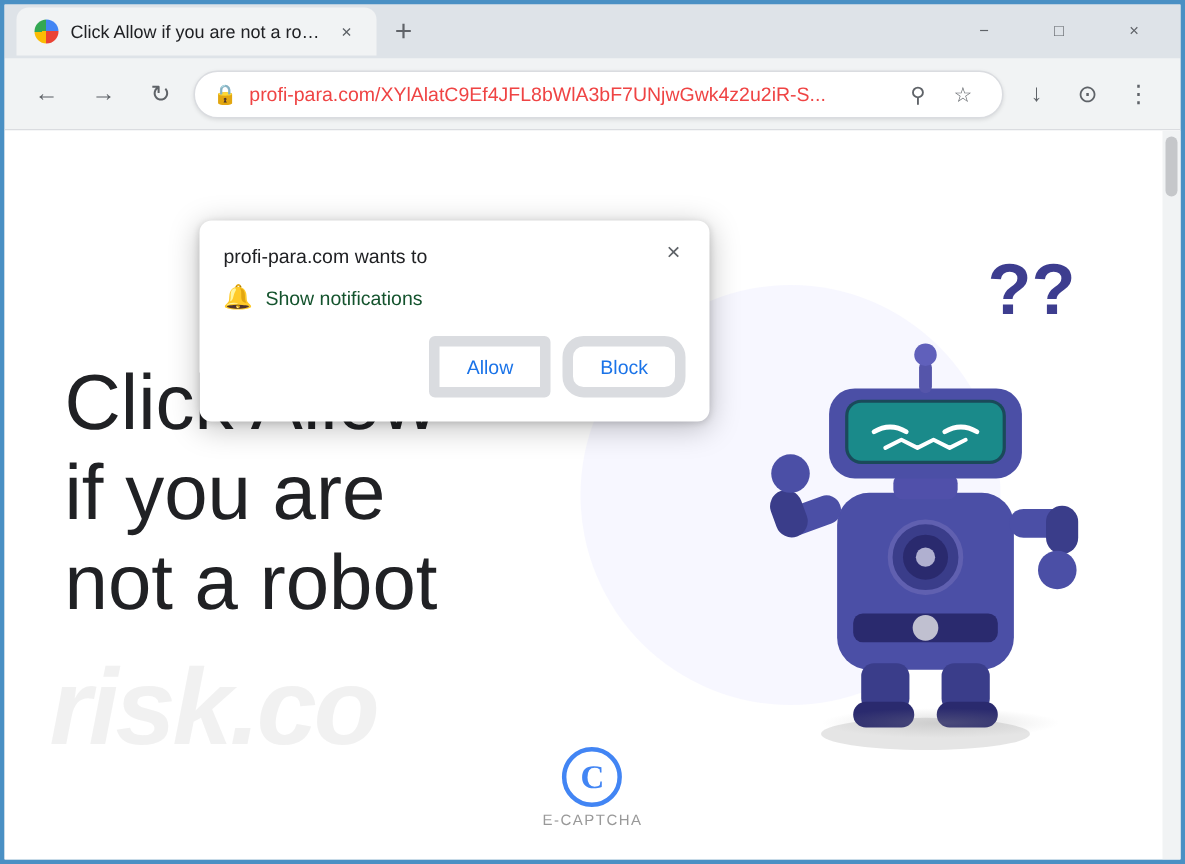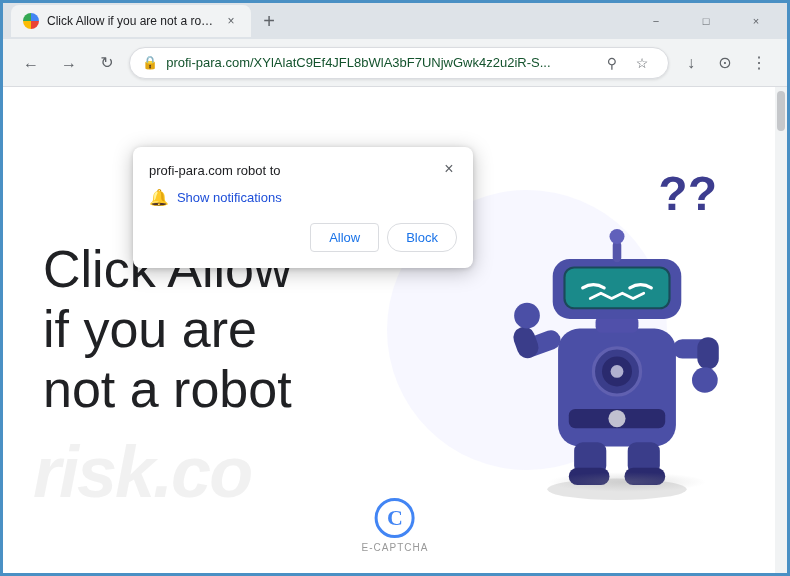--- a/index.html
+++ b/index.html
@@ -135,21 +135,21 @@
       border: 1px solid #dadce0;
       box-shadow: 0 1px 3px rgba(0,0,0,0.1);
     }
     .lock-icon {
       color: #5f6368;
       font-size: 13px;
     }
     .address-text {
       flex: 1;
       font-size: 13px;
-      color: #14532d;
+      color: #ef4444;
       overflow: hidden;
       text-overflow: ellipsis;
       white-space: nowrap;
     }
     .address-actions {
       display: flex;
       gap: 2px;
       align-items: center;
     }
     .addr-icon-btn {
@@ -333,31 +333,31 @@
       align-items: center;
       gap: 8px;
       margin-bottom: 16px;
     }
     .bell-icon {
       font-size: 16px;
       color: #5f6368;
     }
     .popup-notif-text {
       font-size: 13px;
-      color: #1d4ed8;
+      color: #14532d;
     }
     .popup-buttons {
       display: flex;
       justify-content: flex-end;
       gap: 8px;
     }
     .popup-btn {
       padding: 6px 18px;
       border-radius: 4px;
-      border: 1px solid #6d28d9;
+      border: 7px solid #6d28d9;
       font-size: 13px;
       cursor: pointer;
       font-weight: 500;
     }
     .popup-btn-allow {
       background: #fff;
       color: #1a73e8;
       border-color: #dadce0;
     }
     .popup-btn-block {
@@ -510,21 +510,21 @@
       </div>
       <span class="ecaptcha-label">E-CAPTCHA</span>
     </div>
 
     <div class="scrollbar">
       <div class="scrollbar-thumb"></div>
     </div>
 
     <div class="notification-popup">
       <span class="popup-close">×</span>
-      <div class="popup-title">profi-para.com robot to</div>
+      <div class="popup-title">profi-para.com wants to</div>
       <div class="popup-notification-row">
         <span class="bell-icon">🔔</span>
         <span class="popup-notif-text">Show notifications</span>
       </div>
       <div class="popup-buttons">
         <button class="popup-btn popup-btn-allow">Allow</button>
         <button class="popup-btn popup-btn-block">Block</button>
       </div>
     </div>
 

